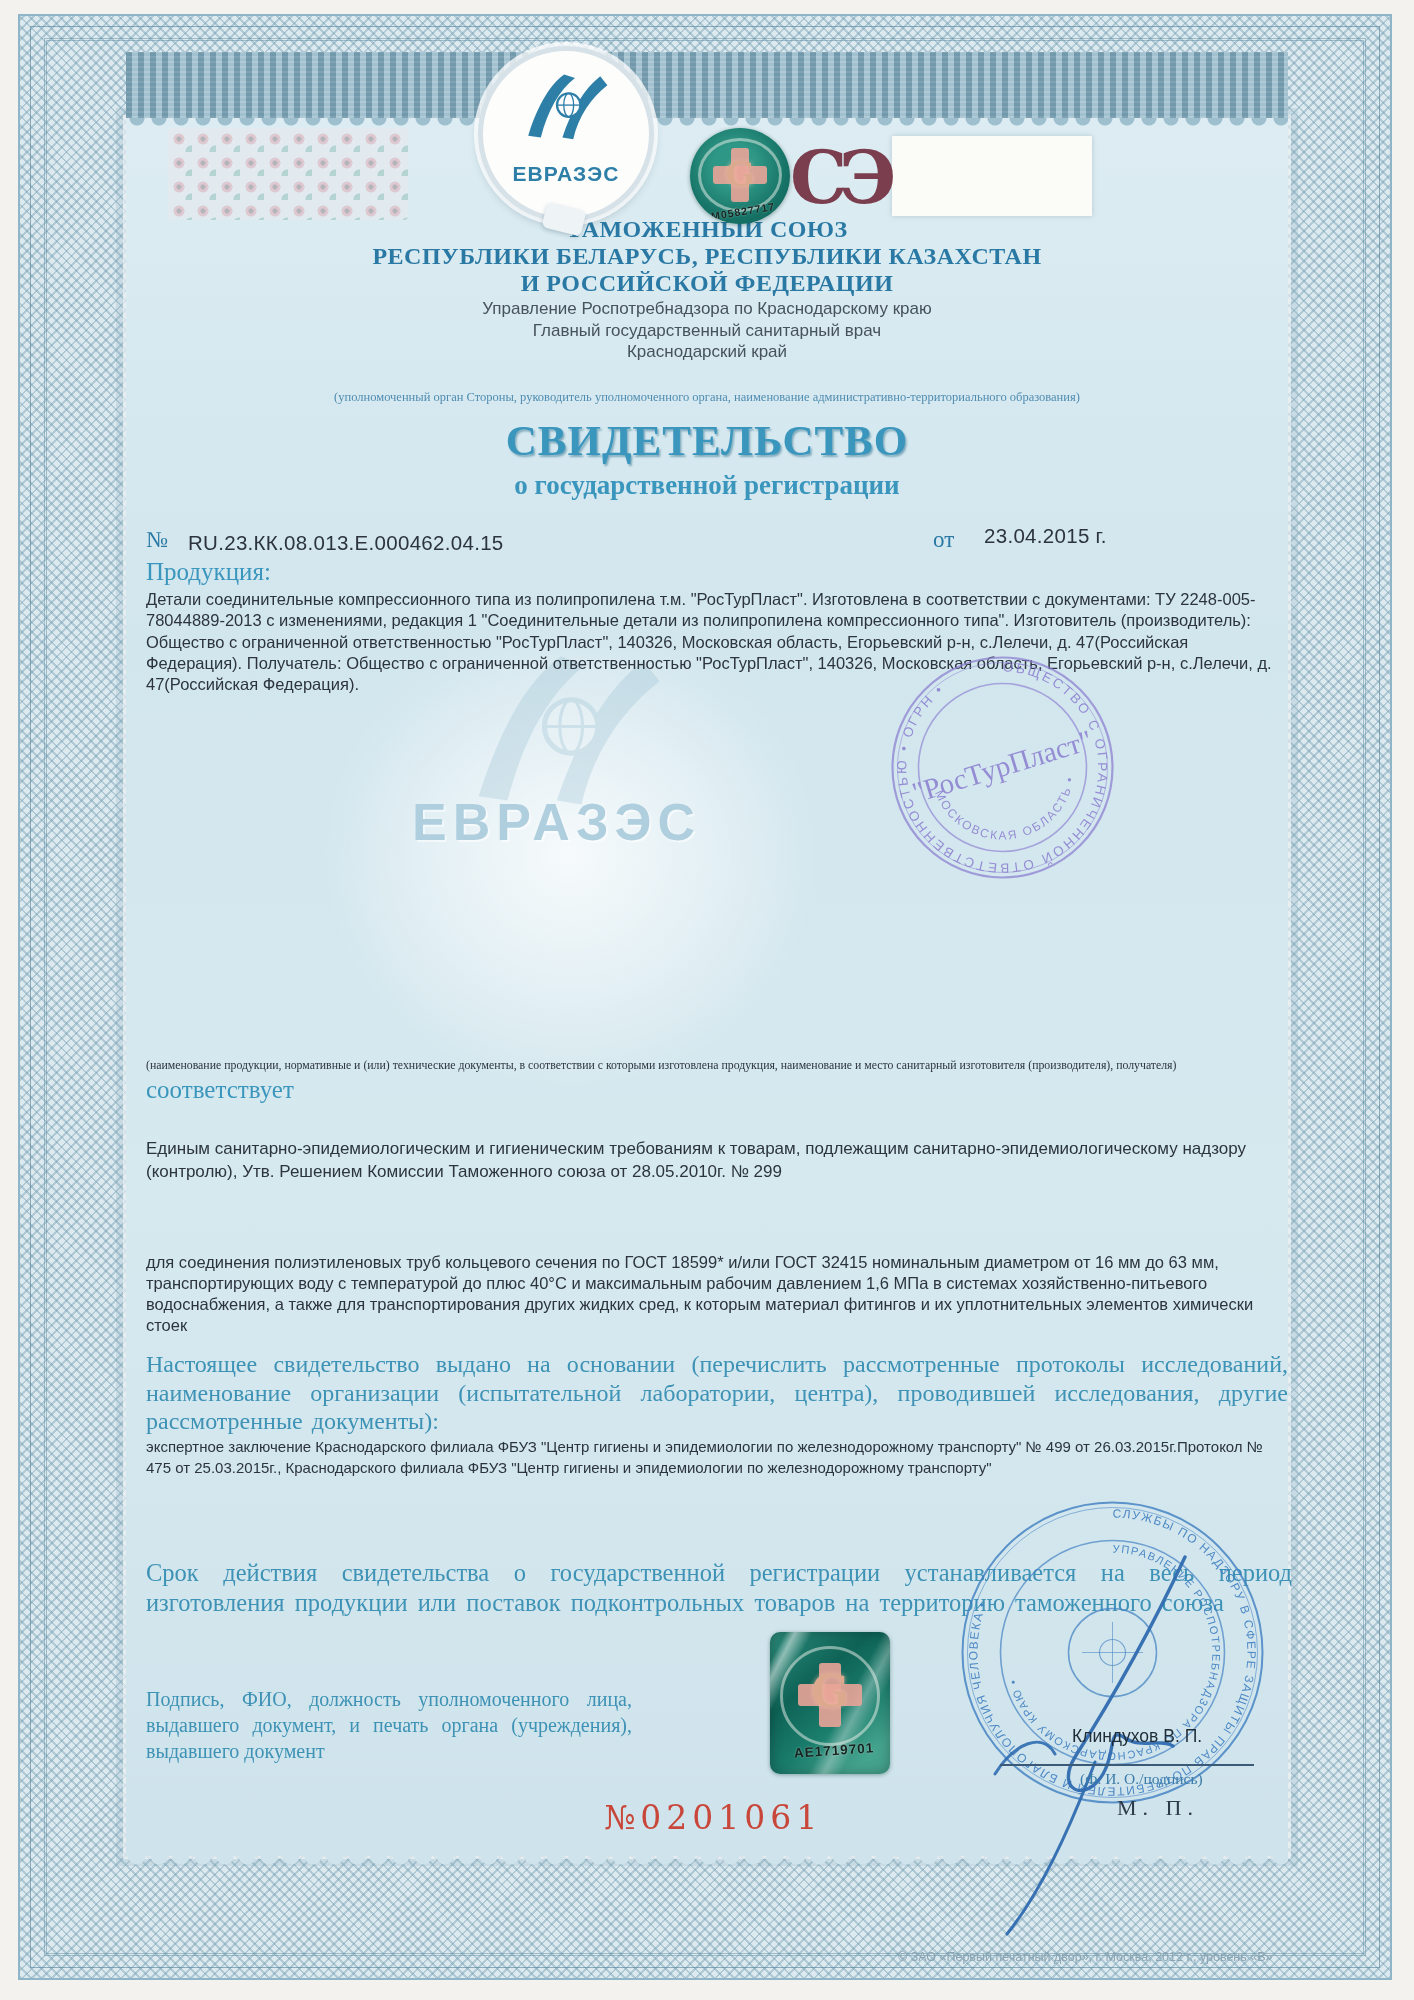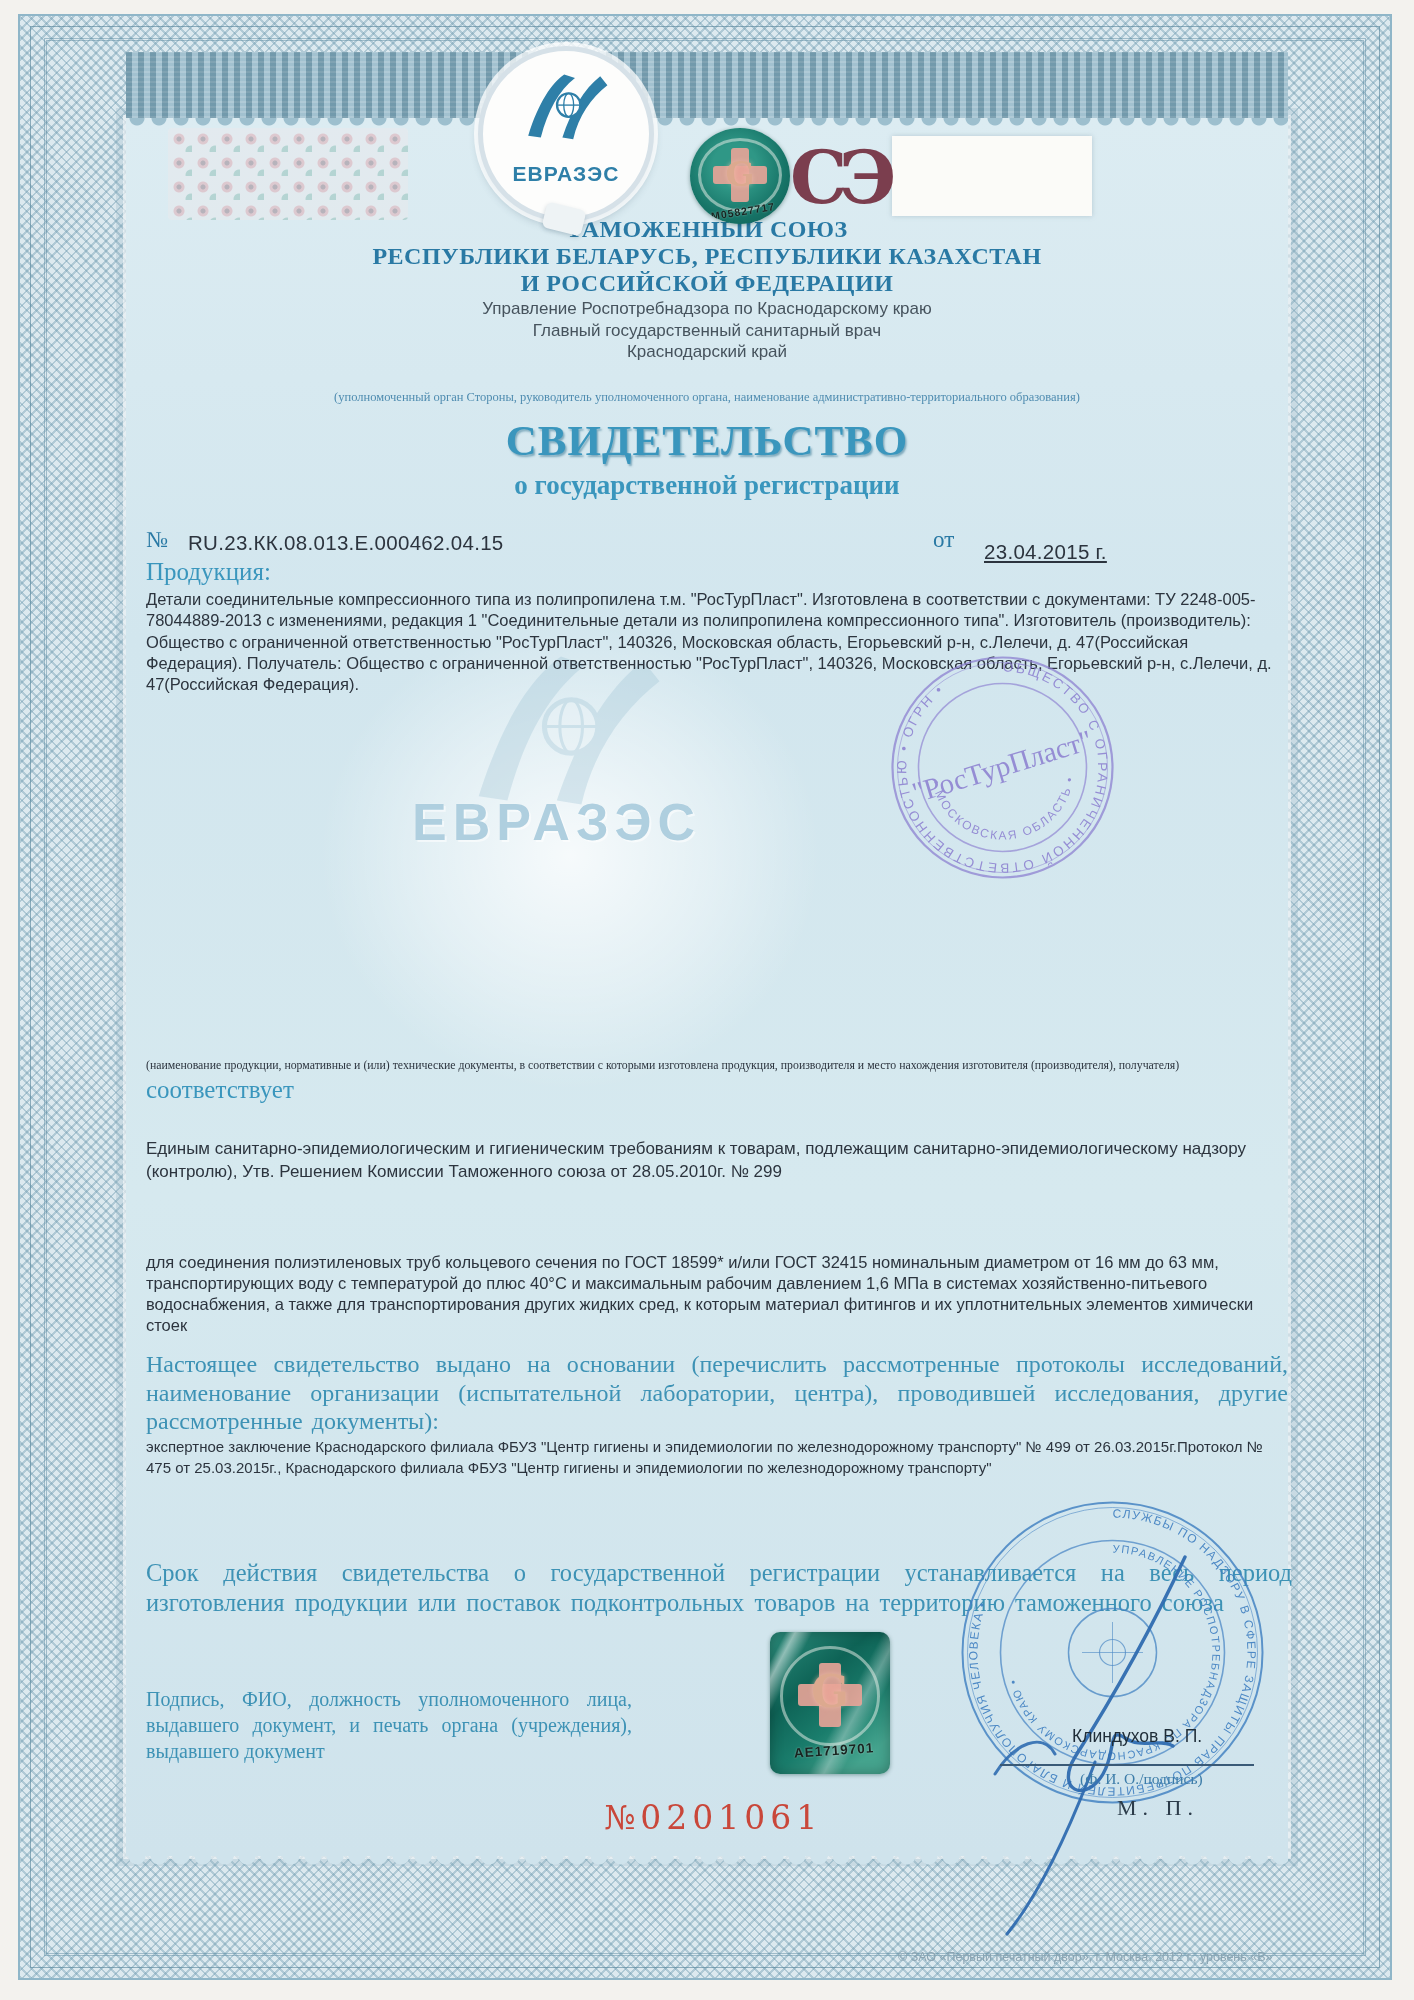--- a/index.html
+++ b/index.html
@@ -176,21 +176,21 @@
     <div>Краснодарский край</div>
   </div>
   <div class="centered caption1 caption-blue serif">(уполномоченный орган Стороны, руководитель уполномоченного органа, наименование административно-территориального образования)</div>
 
   <div class="centered doc-title serif">СВИДЕТЕЛЬСТВО</div>
   <div class="centered doc-subtitle serif">о государственной регистрации</div>
 
   <div class="reg-label serif" style="left:146px;top:527px;">№</div>
   <div class="reg-value sans" style="left:188px;top:531px;">RU.23.КК.08.013.Е.000462.04.15</div>
   <div class="reg-label serif" style="left:933px;top:527px;">от</div>
-  <div class="reg-value sans" style="left:984px;top:540px;text-decoration:underline;">23.04.2015 г.</div>
+  <div class="reg-value sans" style="left:984px;top:524px;">23.04.2015 г.</div>
 
   <div class="teal-head serif" style="left:146px;top:558px;">Продукция:</div>
   <div class="body-par sans" style="left:146px;top:589px;width:1132px;font-size:16.5px;line-height:21.3px;">Детали соединительные компрессионного типа из полипропилена т.м. "РосТурПласт". Изготовлена в соответствии с документами: ТУ 2248-005-78044889-2013 с изменениями, редакция 1 "Соединительные детали из полипропилена компрессионного типа". Изготовитель (производитель): Общество с ограниченной ответственностью "РосТурПласт", 140326, Московская область, Егорьевский р-н, с.Лелечи, д. 47(Российская Федерация).  Получатель: Общество с ограниченной ответственностью "РосТурПласт", 140326, Московская область, Егорьевский р-н, с.Лелечи, д. 47(Российская Федерация).</div>
 
   <svg class="stamp-purple" width="235" height="235" viewBox="0 0 235 235">
     <defs>
       <path id="pr1" d="M117.5,21.5 a96,96 0 1 1 -0.1,0"></path>
       <path id="pr2" d="M45.5,117.5 a72,72 0 0 0 144,0"></path>
     </defs>
     <circle cx="117.5" cy="117.5" r="110" fill="none" stroke="#8b7ed0" stroke-width="2.2" opacity=".85"></circle>
@@ -198,21 +198,21 @@
     <circle cx="117.5" cy="117.5" r="84" fill="none" stroke="#8b7ed0" stroke-width="1.6" opacity=".75"></circle>
     <text fill="#8b7ed0" font-size="13.5" letter-spacing="2.5" font-family="Liberation Sans, sans-serif">
       <textPath href="#pr1">ОБЩЕСТВО С ОГРАНИЧЕННОЙ ОТВЕТСТВЕННОСТЬЮ • ОГРН •</textPath>
     </text>
     <text fill="#8b7ed0" font-size="12" letter-spacing="2" font-family="Liberation Sans, sans-serif">
       <textPath href="#pr2" startOffset="14">• МОСКОВСКАЯ ОБЛАСТЬ •</textPath>
     </text>
     <text x="117.5" y="126" text-anchor="middle" transform="rotate(-17 117.5 117.5)" fill="#8b7ed0" font-size="29" font-family="Liberation Serif, serif">"РосТурПласт"</text>
   </svg>
 
-  <div class="body-par serif caption-blue" style="left:146px;top:1058px;width:1130px;font-size:11.8px;">(наименование продукции, нормативные и (или) технические документы, в соответствии с которыми изготовлена продукция, производителя и место нахождения изготовителя (производителя), получателя)</div>
+  <div class="body-par serif caption-blue" style="left:146px;top:1058px;width:1130px;font-size:11.8px;">(наименование продукции, нормативные и (или) технические документы, в соответствии с которыми изготовлена продукция, наименование и место санитарный изготовителя (производителя), получателя)</div>
   <div class="teal-head serif" style="left:146px;top:1076px;text-align:right;">соответствует</div>
   <div class="body-par sans" style="left:146px;top:1106px;width:1130px;font-size:17px;line-height:22.5px;margin-top:32px;">Единым санитарно-эпидемиологическим и гигиеническим требованиям к товарам, подлежащим санитарно-эпидемиологическому надзору (контролю), Утв. Решением Комиссии Таможенного союза от 28.05.2010г. № 299</div>
 
 
   <div class="body-par sans" style="left:146px;top:1252px;width:1142px;font-size:16.5px;line-height:21px;">для соединения полиэтиленовых труб кольцевого сечения по ГОСТ 18599* и/или ГОСТ 32415 номинальным диаметром от 16 мм до 63 мм, транспортирующих воду с температурой до плюс 40°С и максимальным рабочим давлением 1,6 МПа в системах хозяйственно-питьевого водоснабжения, а также для транспортирования других жидких сред, к которым материал фитингов и их уплотнительных элементов химически стоек</div>
 
   <div class="teal-par serif" style="left:146px;top:1350px;width:1142px;font-size:24px;line-height:28.5px;word-spacing:3px;">Настоящее свидетельство выдано на основании (перечислить рассмотренные протоколы исследований, наименование организации (испытательной лаборатории, центра), проводившей исследования, другие рассмотренные документы):</div>
   <div class="body-par sans" style="left:146px;top:1436px;width:1128px;font-size:15px;line-height:21px;">экспертное заключение Краснодарского филиала ФБУЗ "Центр гигиены и эпидемиологии по железнодорожному транспорту" № 499 от 26.03.2015г.Протокол № 475 от 25.03.2015г., Краснодарского филиала ФБУЗ "Центр гигиены и эпидемиологии по железнодорожному транспорту"</div>
 
   <div class="teal-par serif" style="left:146px;top:1558px;width:1146px;font-size:24.5px;line-height:30px;word-spacing:4px;">Срок действия свидетельства о государственной регистрации устанавливается на весь период изготовления продукции или поставок подконтрольных товаров на территорию таможенного союза</div>

